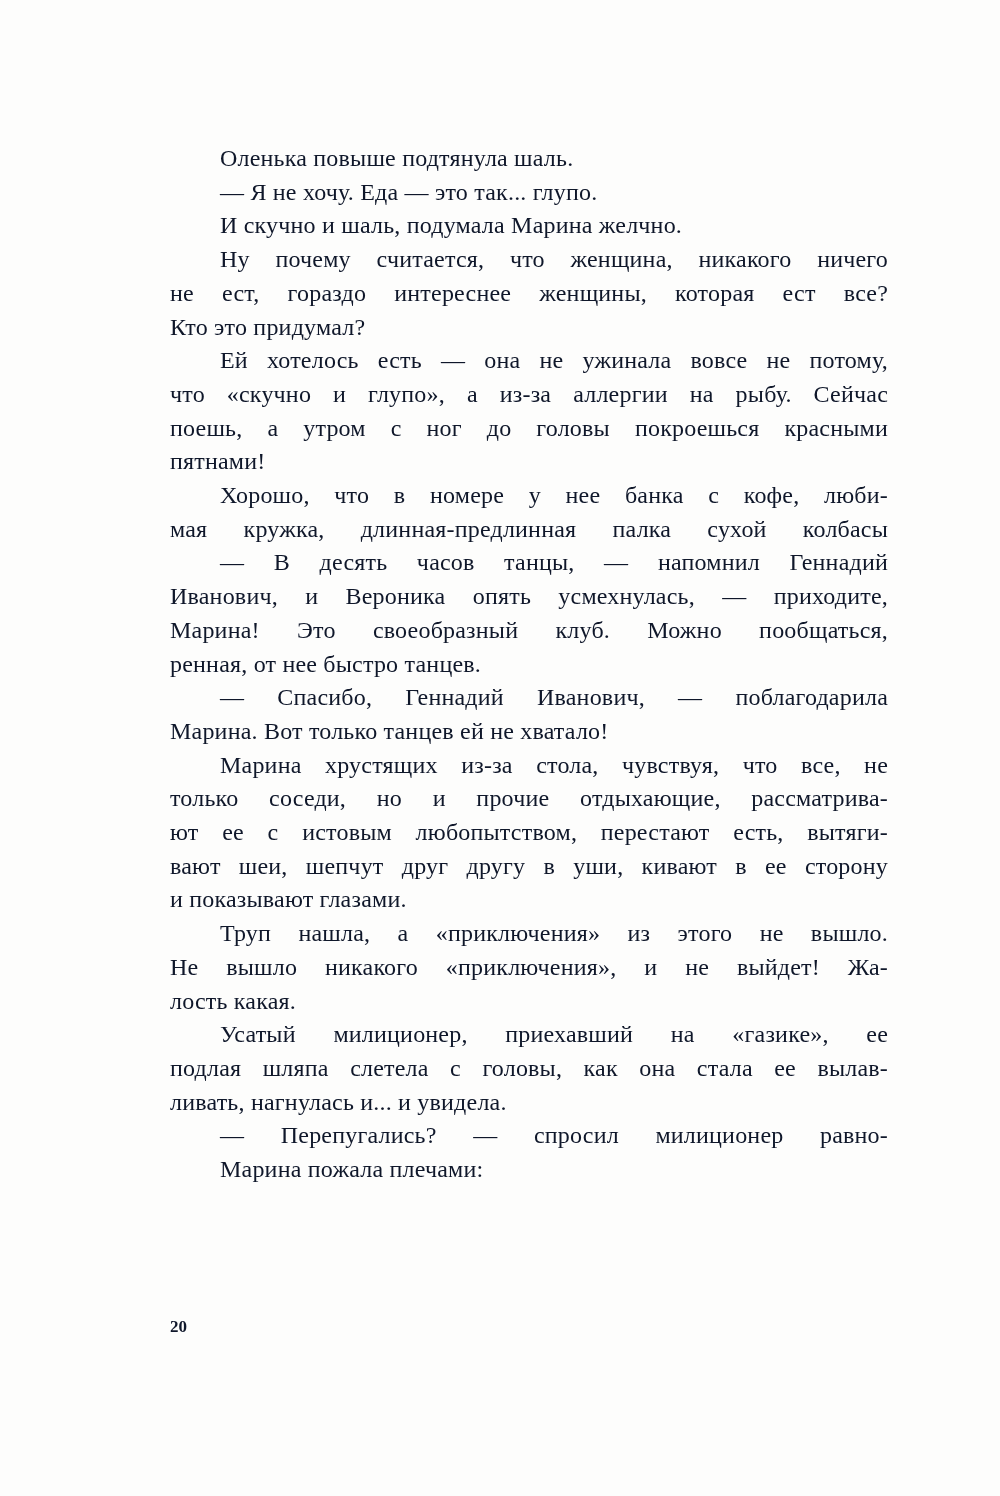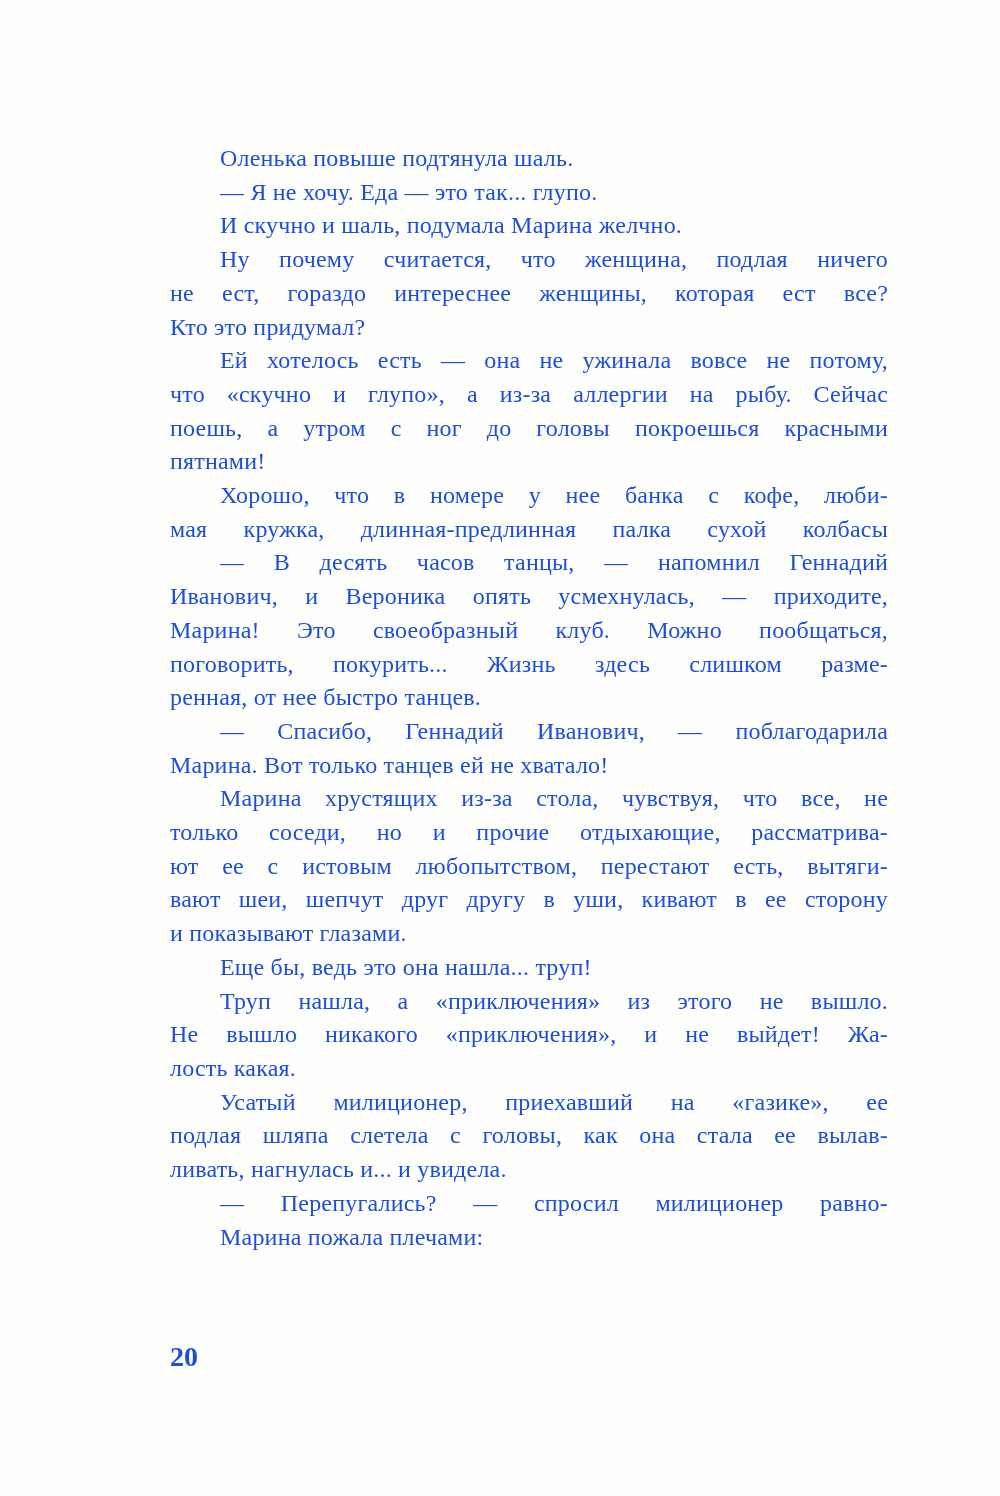--- a/index.html
+++ b/index.html
@@ -6,21 +6,21 @@
     margin: 0;
     padding: 0;
     background: #f4f4f2;
   }
   .page {
     position: relative;
     width: 1000px;
     height: 1496px;
     margin: 0 auto;
     background: #fdfdfc;
-    color: #1d4ed8;
+    color: #0f172a;
     font-family: "Liberation Serif", "DejaVu Serif", serif;
     overflow: hidden;
   }
   .text-block {
     position: absolute;
     left: 170px;
     top: 142px;
     width: 718px;
   }
   .line {
@@ -33,56 +33,54 @@
   }
   .line.para-start {
     text-indent: 50px;
   }
   .line.para-end {
     text-align-last: left;
   }
   .page-number {
     position: absolute;
     left: 170px;
-    top: 1342px;
-    font-size: 28px;
+    top: 1312px;
+    font-size: 17px;
     font-weight: bold;
     line-height: 30px;
   }
 </style>
 </head>
 <body>
 
 <div class="page">
   <div class="text-block">
       <div class="line para-start para-end">Оленька повыше подтянула шаль.</div>
       <div class="line para-start para-end">— Я не хочу. Еда — это так... глупо.</div>
       <div class="line para-start para-end">И скучно и шаль, подумала Марина желчно.</div>
-      <div class="line para-start">Ну почему считается, что женщина, подлая ничего</div>
+      <div class="line para-start">Ну почему считается, что женщина, никакого ничего</div>
       <div class="line">не ест, гораздо интереснее женщины, которая ест все?</div>
       <div class="line para-end">Кто это придумал?</div>
       <div class="line para-start">Ей хотелось есть — она не ужинала вовсе не потому,</div>
       <div class="line">что «скучно и глупо», а из-за аллергии на рыбу. Сейчас</div>
       <div class="line">поешь, а утром с ног до головы покроешься красными</div>
       <div class="line para-end">пятнами!</div>
       <div class="line para-start">Хорошо, что в номере у нее банка с кофе, люби-</div>
       <div class="line">мая кружка, длинная-предлинная палка сухой колбасы</div>
       <div class="line para-start">— В десять часов танцы, — напомнил Геннадий</div>
       <div class="line">Иванович, и Вероника опять усмехнулась, — приходите,</div>
       <div class="line">Марина! Это своеобразный клуб. Можно пообщаться,</div>
-      <div class="line">поговорить, покурить... Жизнь здесь слишком разме-</div>
       <div class="line para-end">ренная, от нее быстро танцев.</div>
       <div class="line para-start">— Спасибо, Геннадий Иванович, — поблагодарила</div>
       <div class="line para-end">Марина. Вот только танцев ей не хватало!</div>
       <div class="line para-start">Марина хрустящих из-за стола, чувствуя, что все, не</div>
       <div class="line">только соседи, но и прочие отдыхающие, рассматрива-</div>
       <div class="line">ют ее с истовым любопытством, перестают есть, вытяги-</div>
       <div class="line">вают шеи, шепчут друг другу в уши, кивают в ее сторону</div>
       <div class="line para-end">и показывают глазами.</div>
-      <div class="line para-start para-end">Еще бы, ведь это она нашла... труп!</div>
       <div class="line para-start">Труп нашла, а «приключения» из этого не вышло.</div>
       <div class="line">Не вышло никакого «приключения», и не выйдет! Жа-</div>
       <div class="line para-end">лость какая.</div>
       <div class="line para-start">Усатый милиционер, приехавший на «газике», ее</div>
       <div class="line">подлая шляпа слетела с головы, как она стала ее вылав-</div>
       <div class="line para-end">ливать, нагнулась и... и увидела.</div>
       <div class="line para-start">— Перепугались? — спросил милиционер равно-</div>
       <div class="line para-start para-end">Марина пожала плечами:</div>
     </div>
   <div class="page-number">20</div>

